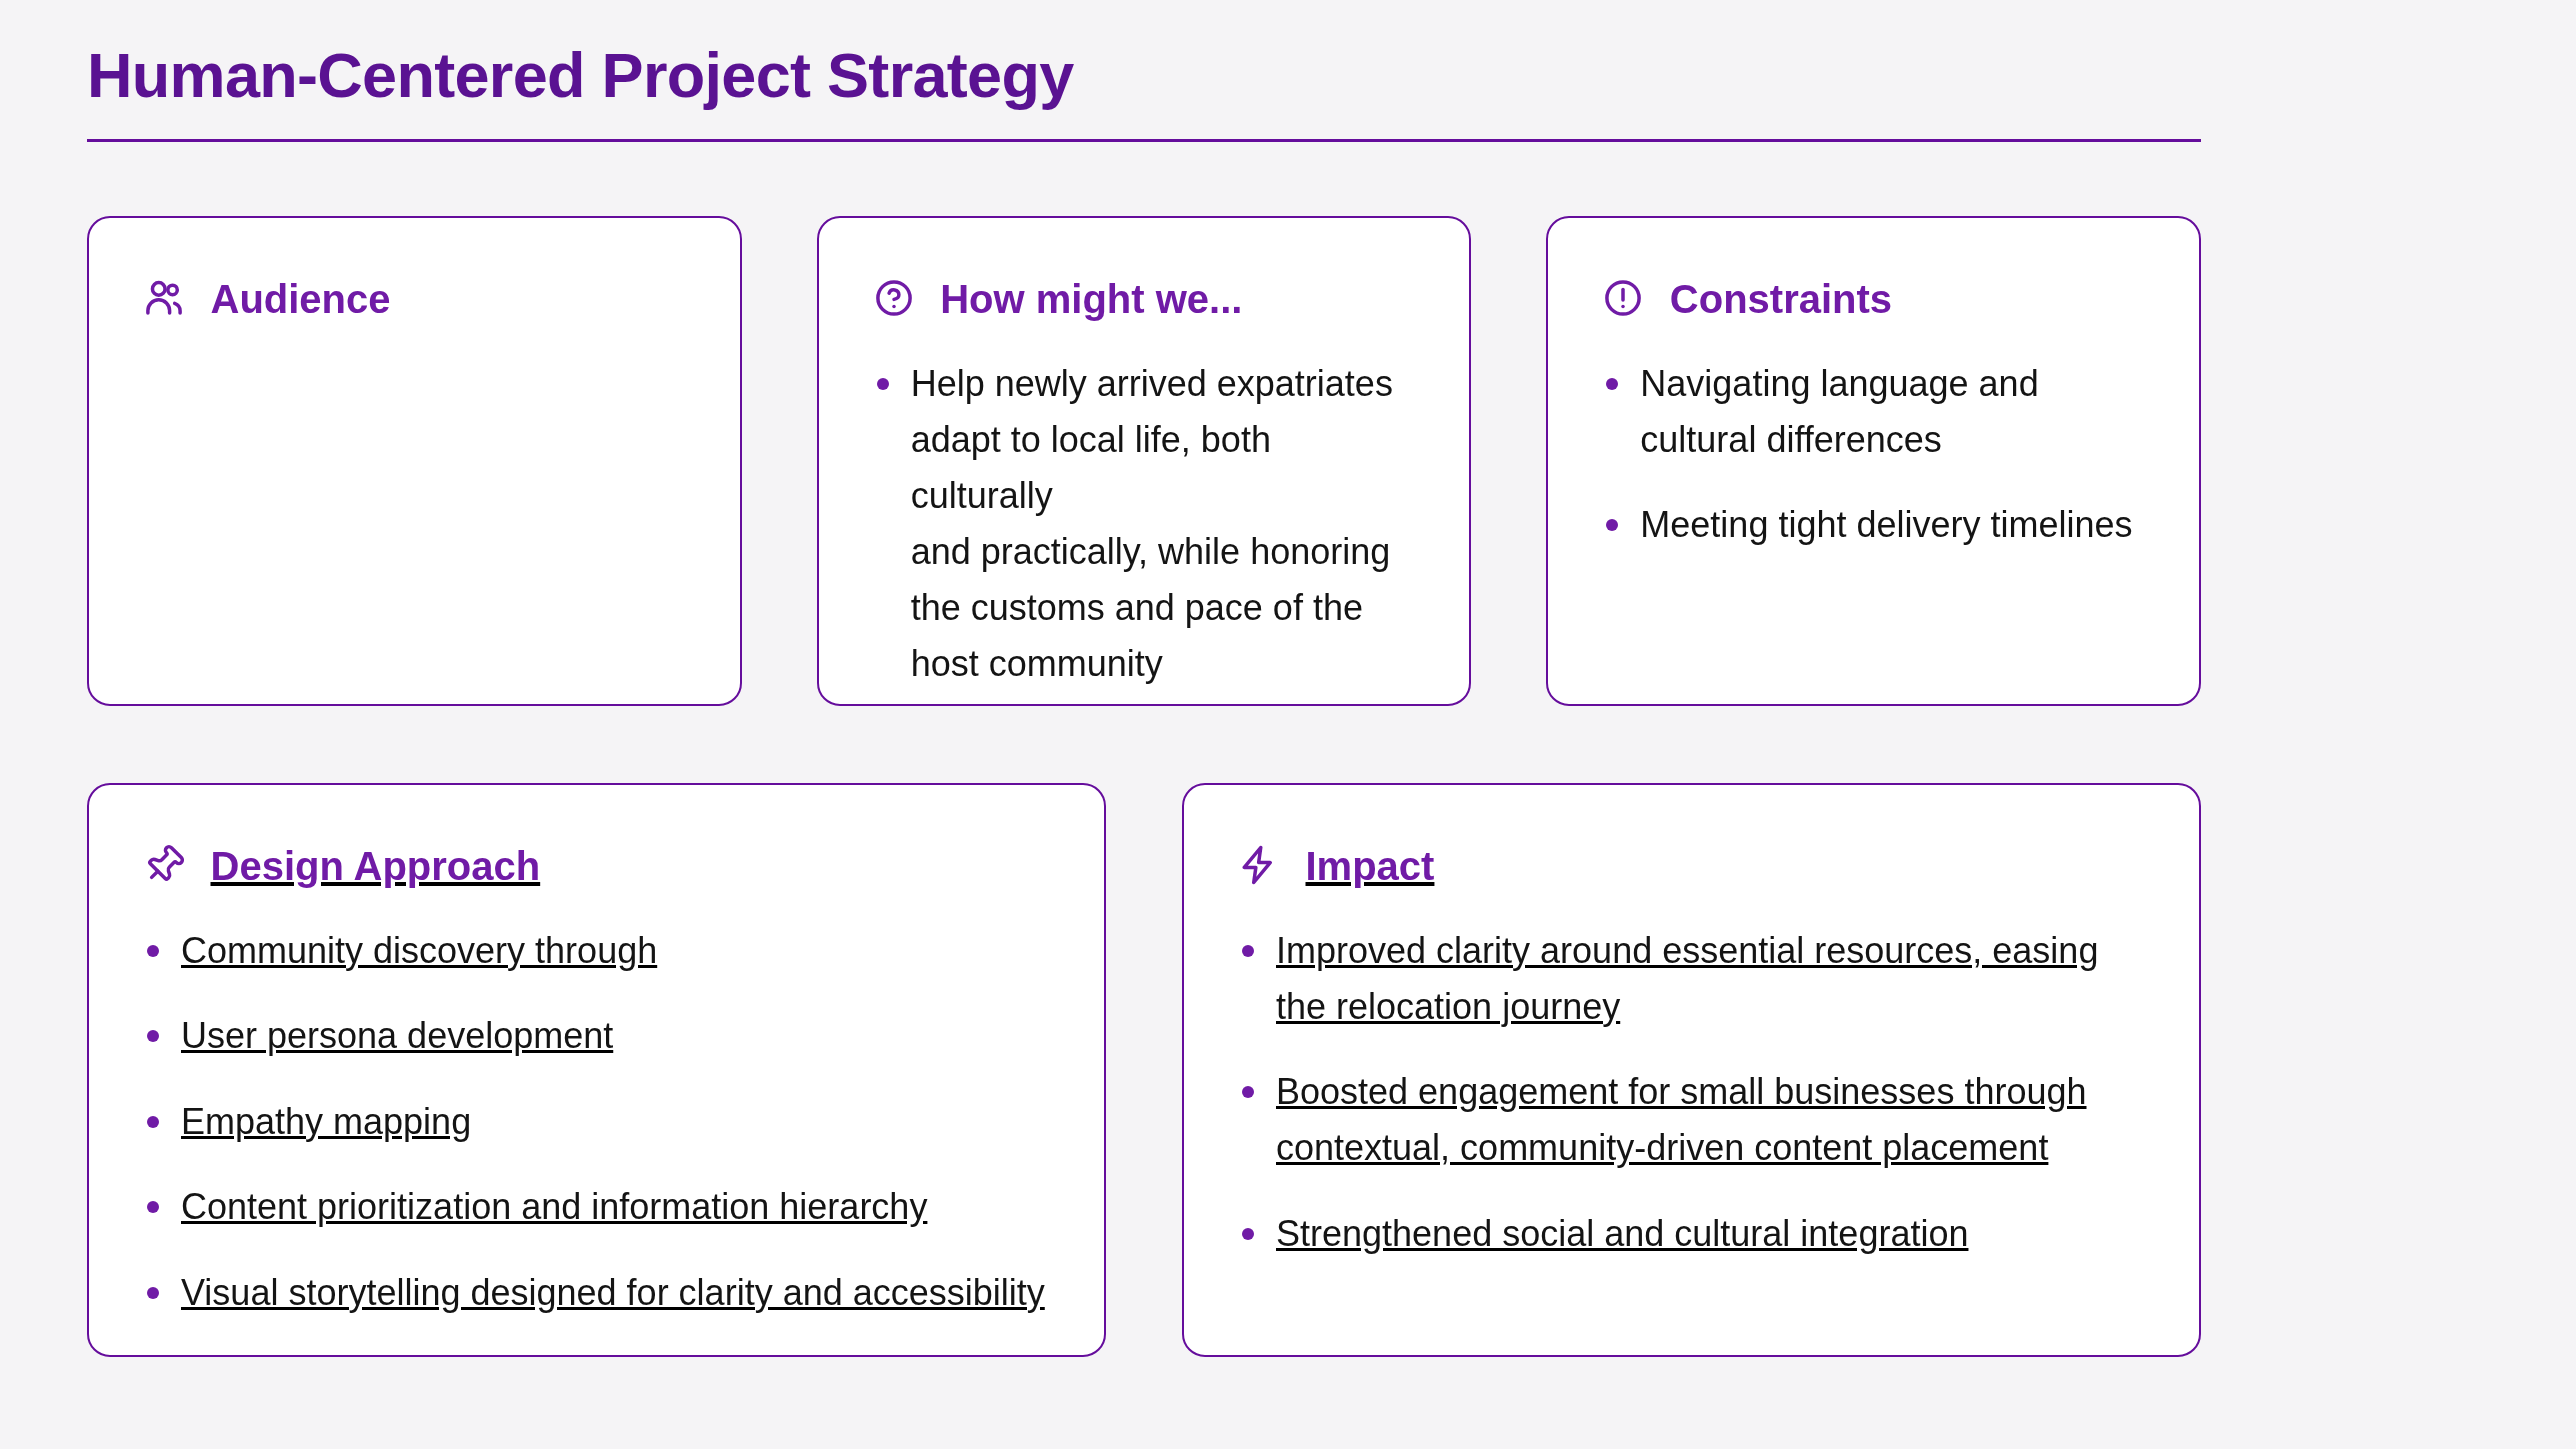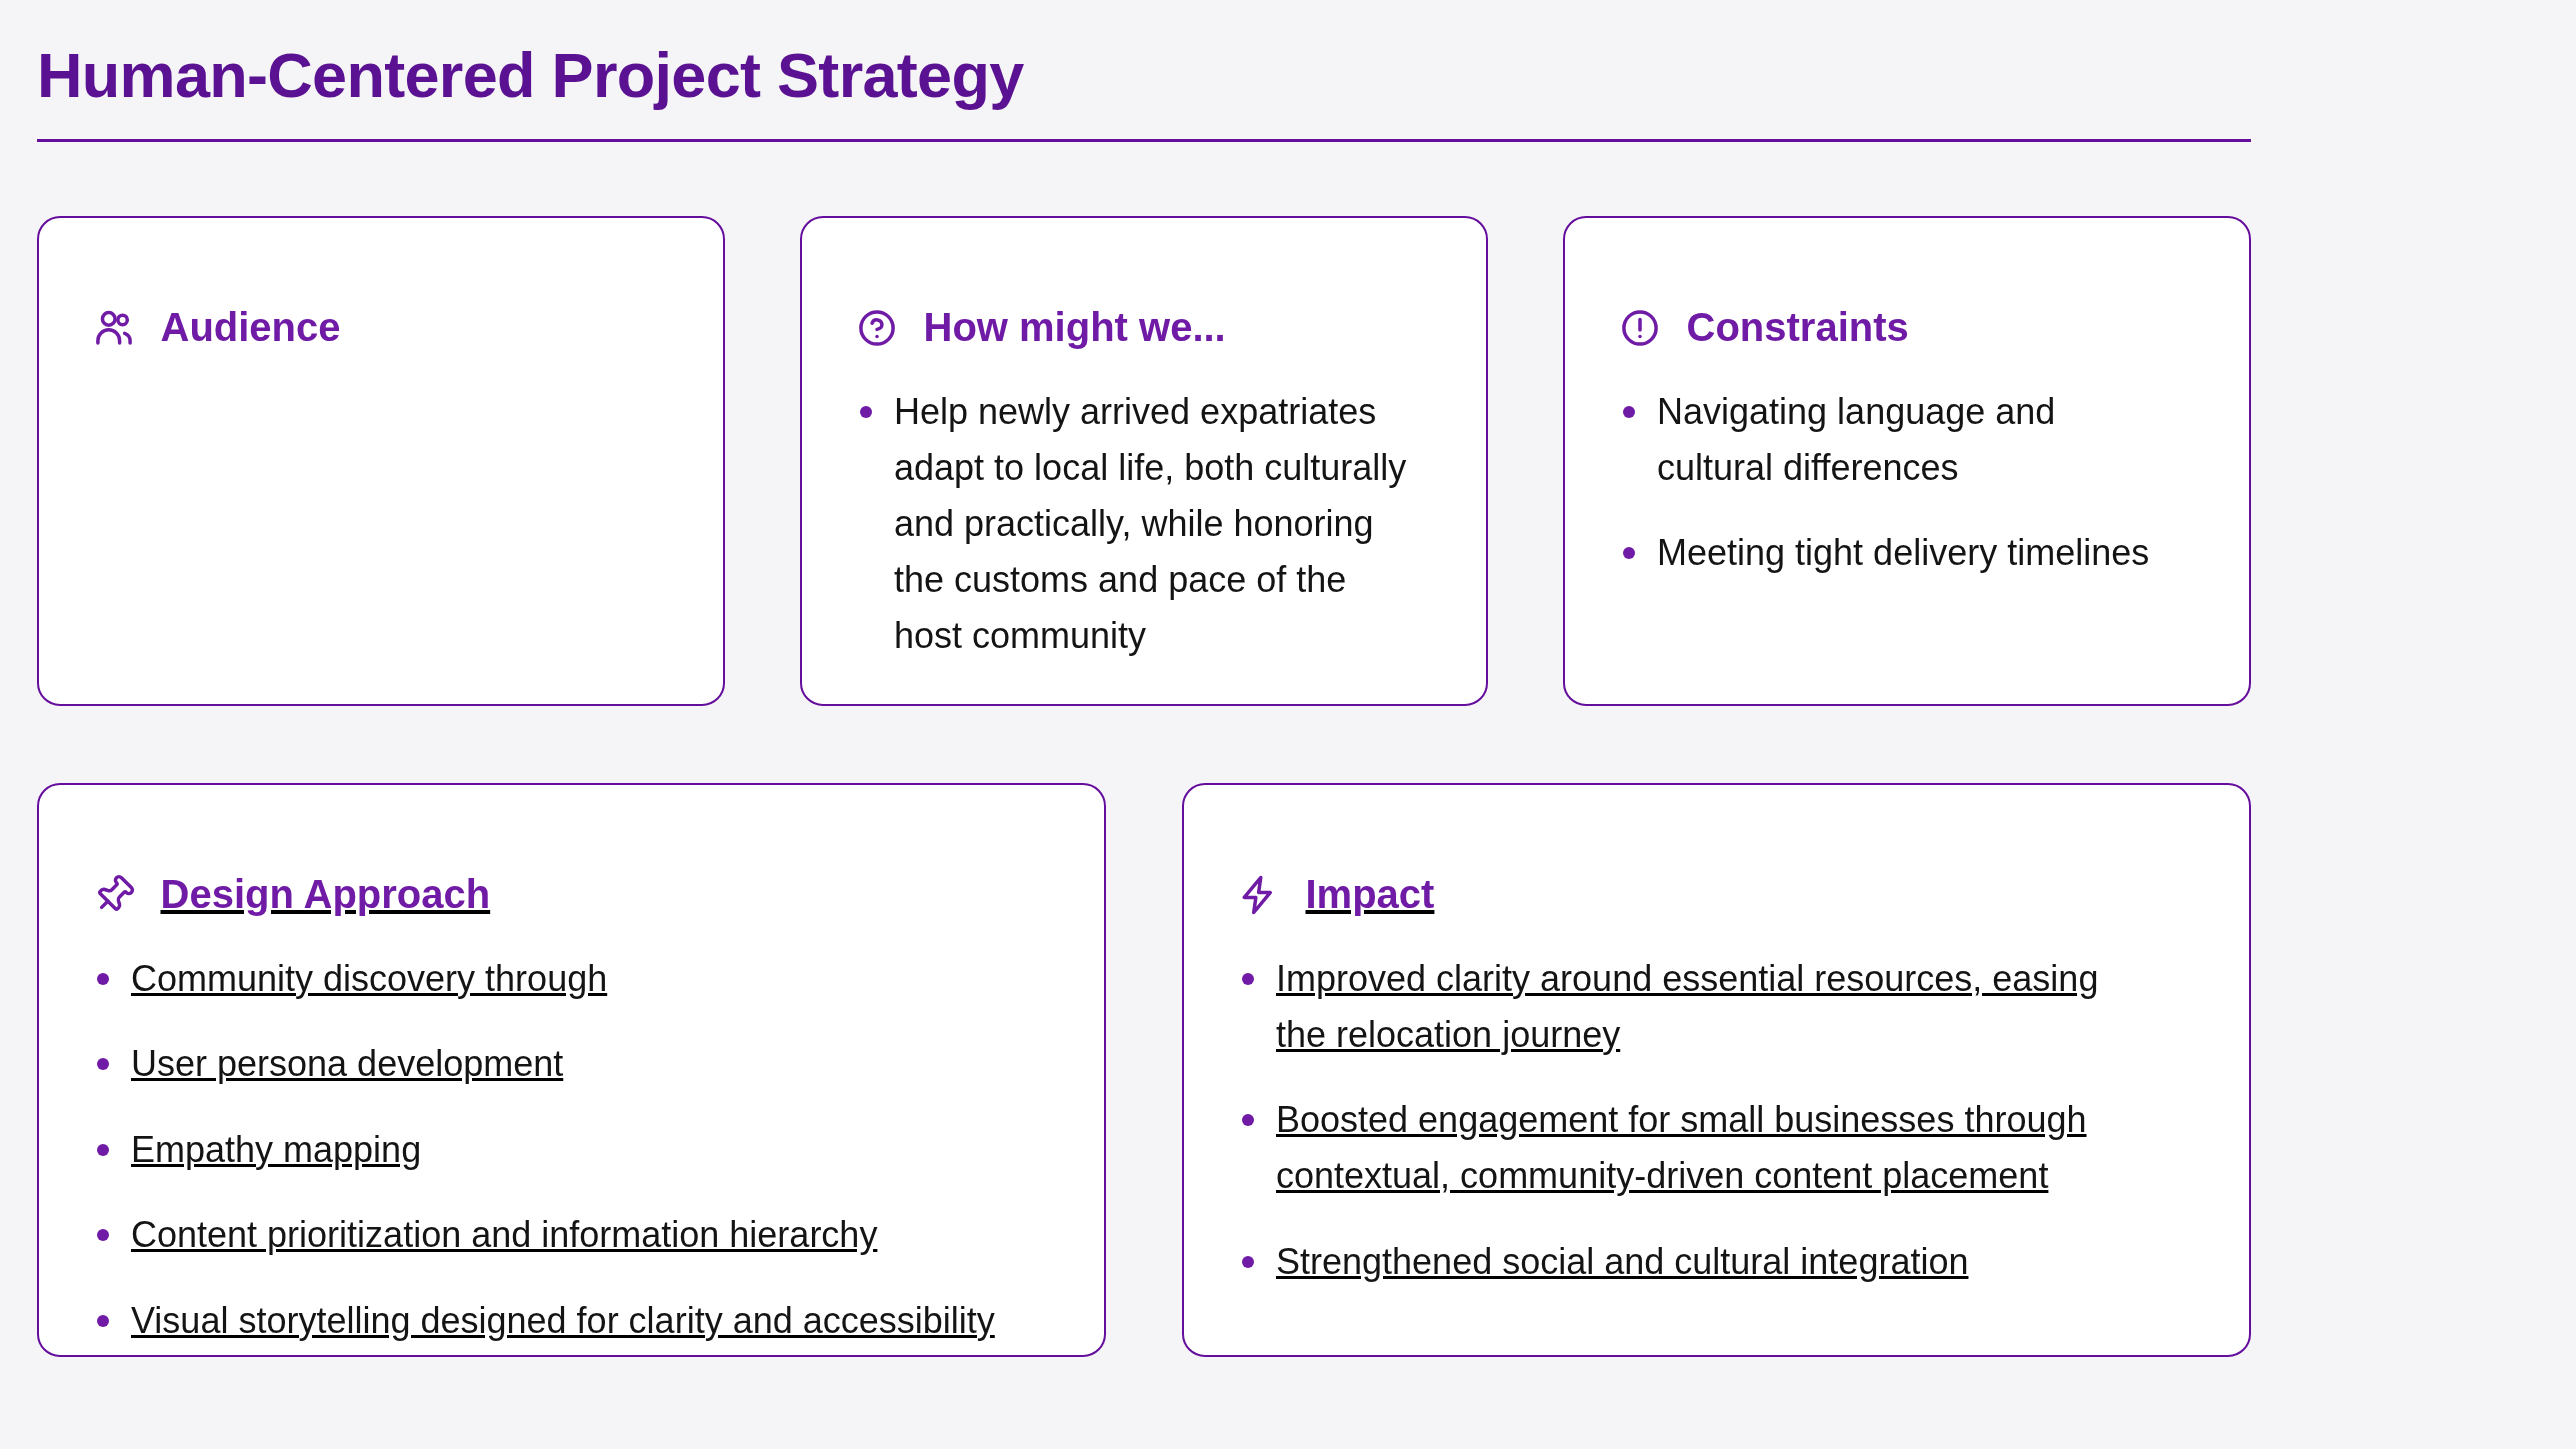--- a/index.html
+++ b/index.html
@@ -11,21 +11,21 @@
     --card-bg:#ffffff;
     --text-color:#141414;
   }
   html,body{margin:0;padding:0;}
   body{
     width:2576px;height:1449px;
     background:var(--page-bg);
     font-family:"Liberation Sans",sans-serif;
     overflow:hidden;
   }
-  .page{box-sizing:border-box;width:2288px;height:1449px;padding:40px 37px 0;}
+  .page{box-sizing:border-box;width:2288px;height:1449px;padding:40px 87px 0;}
   .page-title{
     margin:0;
     font-size:63px;line-height:1.12;font-weight:bold;
     letter-spacing:-0.7px;
     color:var(--title-color);
   }
   .title-divider{
     margin:28px 0 0;border:0;
     border-top:3.4px solid var(--rule-color);
   }
@@ -35,21 +35,21 @@
   .row-bottom{grid-template-columns:1fr 1fr;gap:76px;margin-top:77px;text-decoration:underline;}
   .row-bottom .card{height:574px;}
   .card{
     box-sizing:border-box;
     background:var(--card-bg);
     border:2.7px solid var(--border-color);
     border-radius:23px;
     padding:59px 54px 35px;
     overflow:hidden;
   }
-  .card-head{display:flex;align-items:flex-end;gap:25.5px;margin-top:28px;}
+  .card-head{display:flex;align-items:flex-start;gap:25.5px;}
   .icon{width:42px;height:42px;flex:0 0 auto;display:block;}
   .icon svg{width:100%;height:100%;display:block;overflow:visible;
     fill:none;stroke:var(--accent);stroke-width:2;stroke-linecap:round;stroke-linejoin:round;}
   .card-title{margin:0;font-size:40px;line-height:1.1;font-weight:bold;color:var(--accent);}
   .bullets{list-style:none;margin:35px 0 0;padding:0;}
   .bullets li{
     position:relative;
     padding-left:38px;margin:0 0 29.5px;
     font-size:36px;line-height:56px;
     color:var(--text-color);

